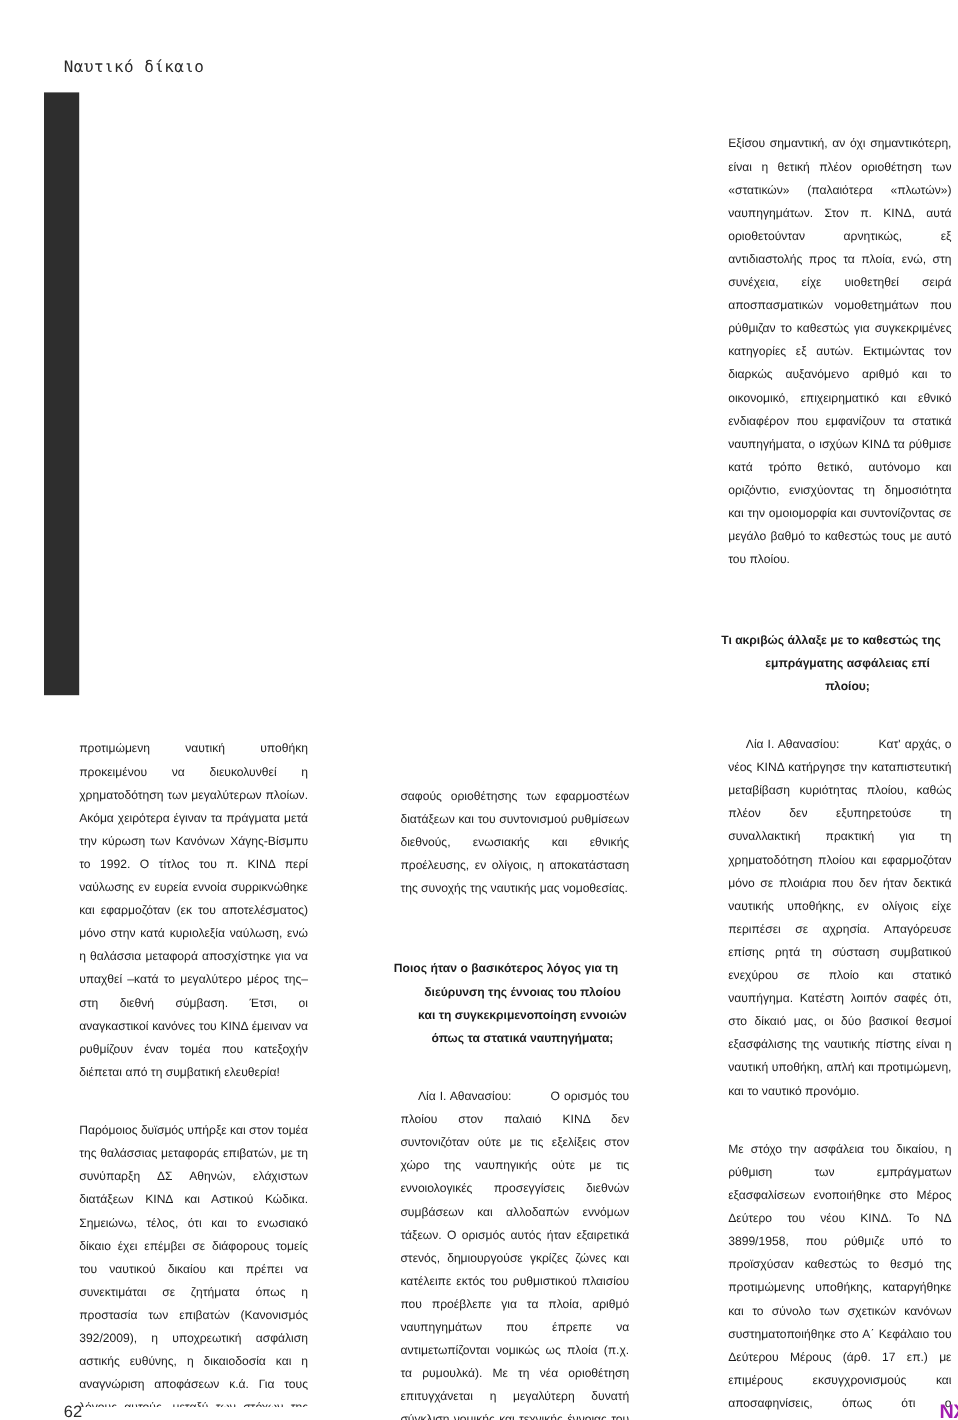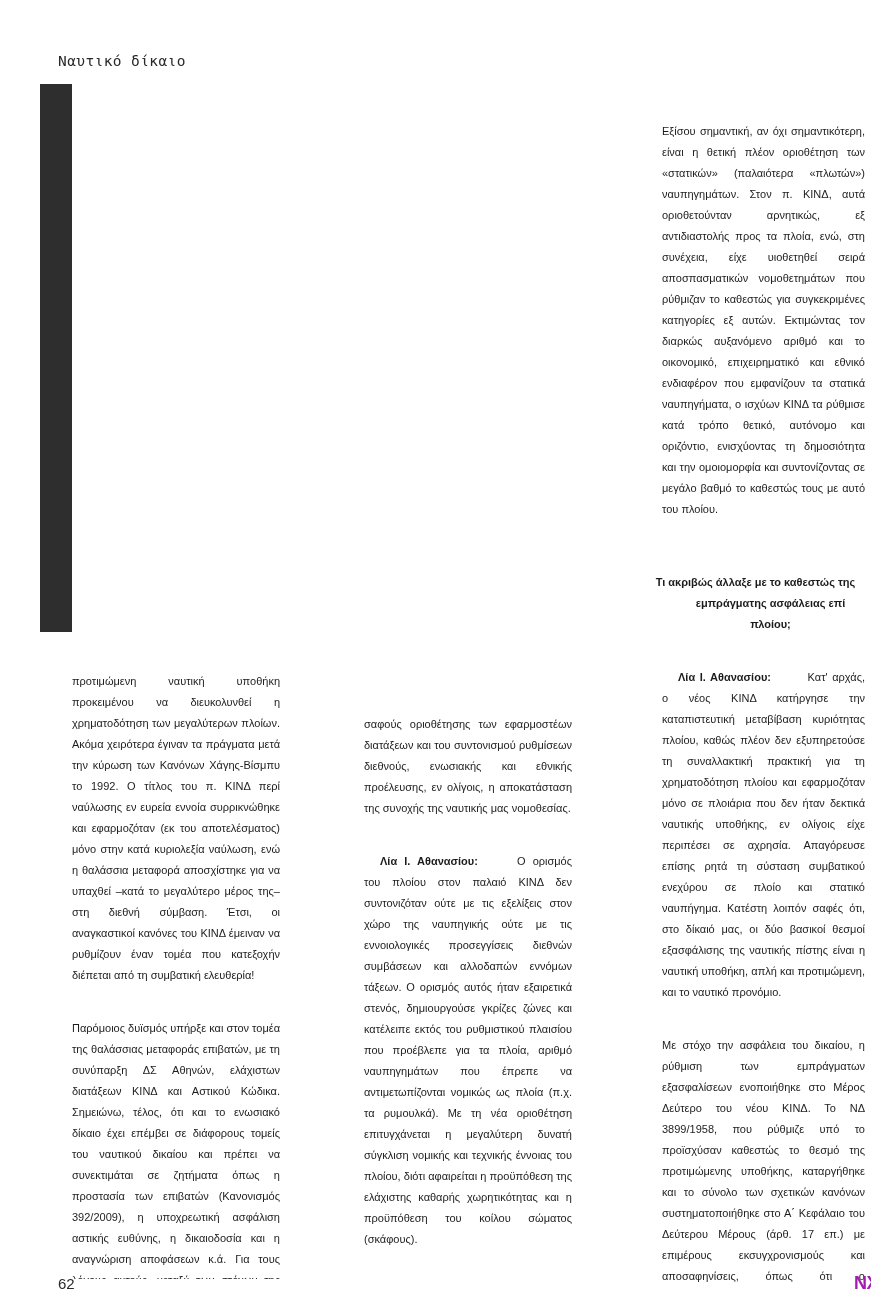--- a/index.html
+++ b/index.html
@@ -45,21 +45,21 @@
   .col p { margin:0; }
   .col-left  { left:8px;   top:607px; width:272px; height:640px; }
   .col-mid   { left:300px; top:650px; width:272px; height:640px; }
   .col-right { left:598px; top:57px;  width:267px; height:1198px; }
   .q {
     font-weight:bold;
     text-align:center;
     padding-left:30px; text-indent:-30px;
     margin-top:20px !important;
   }
-  strong { font-weight:bold; }
+  strong { font-weight:normal; }
   .pagenum {
     position:absolute; left:10px; bottom:15px;
     font-size:15px; color:#2a2a2a;margin-top:16px;
   }
   .logo {
     position:absolute; right:9px; bottom:13px;
     font-size:18px; font-weight:bold; letter-spacing:-0.5px;
     color:#a21caf;
   }
 </style>
@@ -73,20 +73,21 @@
   <div class="rule-v"></div>
 
 
   <div class="col col-left">
     <p>προτιμώμενη ναυτική υποθήκη προκειμένου να διευκολυνθεί η χρηματοδότηση των μεγαλύτερων πλοίων. Ακόμα χειρότερα έγιναν τα πράγματα μετά την κύρωση των Κανόνων Χάγης-Βίσμπυ το 1992. Ο τίτλος του π. ΚΙΝΔ περί ναύλωσης εν ευρεία εννοία συρρικνώθηκε και εφαρμοζόταν (εκ του αποτελέσματος) μόνο στην κατά κυριολεξία ναύλωση, ενώ η θαλάσσια μεταφορά αποσχίστηκε για να υπαχθεί –κατά το μεγαλύτερο μέρος της– στη διεθνή σύμβαση. Έτσι, οι αναγκαστικοί κανόνες του ΚΙΝΔ έμειναν να ρυθμίζουν έναν τομέα που κατεξοχήν διέπεται από τη συμβατική ελευθερία!</p>
     <p>Παρόμοιος δυϊσμός υπήρξε και στον τομέα της θαλάσσιας μεταφοράς επιβατών, με τη συνύπαρξη ΔΣ Αθηνών, ελάχιστων διατάξεων ΚΙΝΔ και Αστικού Κώδικα. Σημειώνω, τέλος, ότι και το ενωσιακό δίκαιο έχει επέμβει σε διάφορους τομείς του ναυτικού δικαίου και πρέπει να συνεκτιμάται σε ζητήματα όπως η προστασία των επιβατών (Κανονισμός 392/2009), η υποχρεωτική ασφάλιση αστικής ευθύνης, η δικαιοδοσία και η αναγνώριση αποφάσεων κ.ά. Για τους λόγους αυτούς, μεταξύ των στόχων της μεταρρύθμισης ήταν η ενίσχυση της ασφάλειας δικαίου, κυρίως μέσω της</p>
   </div>
 
   <div class="col col-mid">
     <p>σαφούς οριοθέτησης των εφαρμοστέων διατάξεων και του συντονισμού ρυθμίσεων διεθνούς, ενωσιακής και εθνικής προέλευσης, εν ολίγοις, η αποκατάσταση της συνοχής της ναυτικής μας νομοθεσίας.</p>
+    <p class="q">Ποιος ήταν ο βασικότερος λόγος για τη διεύρυνση της έννοιας του πλοίου και τη συγκεκριμενοποίηση εννοιών όπως τα στατικά ναυπηγήματα;</p>
     <p><strong>Λία Ι. Αθανασίου:</strong><span> Ο ορισμός του πλοίου στον παλαιό ΚΙΝΔ δεν συντονιζόταν ούτε με τις εξελίξεις στον χώρο της ναυπηγικής ούτε με τις εννοιολογικές προσεγγίσεις διεθνών συμβάσεων και αλλοδαπών εννόμων τάξεων. Ο ορισμός αυτός ήταν εξαιρετικά στενός, δημιουργούσε γκρίζες ζώνες και κατέλειπε εκτός του ρυθμιστικού πλαισίου που προέβλεπε για τα πλοία, αριθμό ναυπηγημάτων που έπρεπε να αντιμετωπίζονται νομικώς ως πλοία (π.χ. τα ρυμουλκά). Με τη νέα οριοθέτηση επιτυγχάνεται η μεγαλύτερη δυνατή σύγκλιση νομικής και τεχνικής έννοιας του πλοίου, διότι αφαιρείται η προϋπόθεση της ελάχιστης καθαρής χωρητικότητας και η προϋπόθεση του κοίλου σώματος (σκάφους).</span></p>
   </div>
 
   <div class="col col-right">
     <p>Εξίσου σημαντική, αν όχι σημαντικότερη, είναι η θετική πλέον οριοθέτηση των «στατικών» (παλαιότερα «πλωτών») ναυπηγημάτων. Στον π. ΚΙΝΔ, αυτά οριοθετούνταν αρνητικώς, εξ αντιδιαστολής προς τα πλοία, ενώ, στη συνέχεια, είχε υιοθετηθεί σειρά αποσπασματικών νομοθετημάτων που ρύθμιζαν το καθεστώς για συγκεκριμένες κατηγορίες εξ αυτών. Εκτιμώντας τον διαρκώς αυξανόμενο αριθμό και το οικονομικό, επιχειρηματικό και εθνικό ενδιαφέρον που εμφανίζουν τα στατικά ναυπηγήματα, ο ισχύων ΚΙΝΔ τα ρύθμισε κατά τρόπο θετικό, αυτόνομο και οριζόντιο, ενισχύοντας τη δημοσιότητα και την ομοιομορφία και συντονίζοντας σε μεγάλο βαθμό το καθεστώς τους με αυτό του πλοίου.</p>
     <p class="q">Τι ακριβώς άλλαξε με το καθεστώς της εμπράγματης ασφάλειας επί πλοίου;</p>
     <p><strong>Λία Ι. Αθανασίου:</strong><span> Κατ' αρχάς, ο νέος ΚΙΝΔ κατήργησε την καταπιστευτική μεταβίβαση κυριότητας πλοίου, καθώς πλέον δεν εξυπηρετούσε τη συναλλακτική πρακτική για τη χρηματοδότηση πλοίου και εφαρμοζόταν μόνο σε πλοιάρια που δεν ήταν δεκτικά ναυτικής υποθήκης, εν ολίγοις είχε περιπέσει σε αχρησία. Απαγόρευσε επίσης ρητά τη σύσταση συμβατικού ενεχύρου σε πλοίο και στατικό ναυπήγημα. Κατέστη λοιπόν σαφές ότι, στο δίκαιό μας, οι δύο βασικοί θεσμοί εξασφάλισης της ναυτικής πίστης είναι η ναυτική υποθήκη, απλή και προτιμώμενη, και το ναυτικό προνόμιο.</span></p>
     <p>Με στόχο την ασφάλεια του δικαίου, η ρύθμιση των εμπράγματων εξασφαλίσεων ενοποιήθηκε στο Μέρος Δεύτερο του νέου ΚΙΝΔ. Το ΝΔ 3899/1958, που ρύθμιζε υπό το προϊσχύσαν καθεστώς το θεσμό της προτιμώμενης υποθήκης, καταργήθηκε και το σύνολο των σχετικών κανόνων συστηματοποιήθηκε στο Α΄ Κεφάλαιο του Δεύτερου Μέρους (άρθ. 17 επ.) με επιμέρους εκσυγχρονισμούς και αποσαφηνίσεις, όπως ότι ο χρηματοδότης-προτιμώμενος ενυπόθηκος δανειστής που αναλαμβάνει την εκμετάλλευση του πλοίου καθίσταται εφοπλιστής. Η ρύθμιση των ναυτικών προνομίων, αν και δεν απέχει ουσιωδώς από το προηγούμενο καθεστώς (π.χ. οργάνωση ανά τάξεις, σειρά κατάταξης), ενσωμάτωσε επίσης αναγκαίες βελτιώσεις, ουσιαστικού και δικονομικού</p>
   </div>
 

